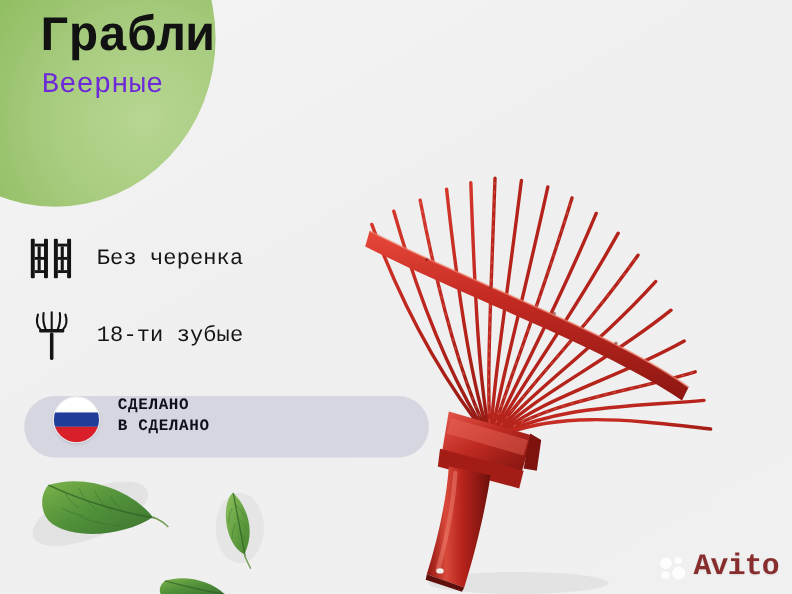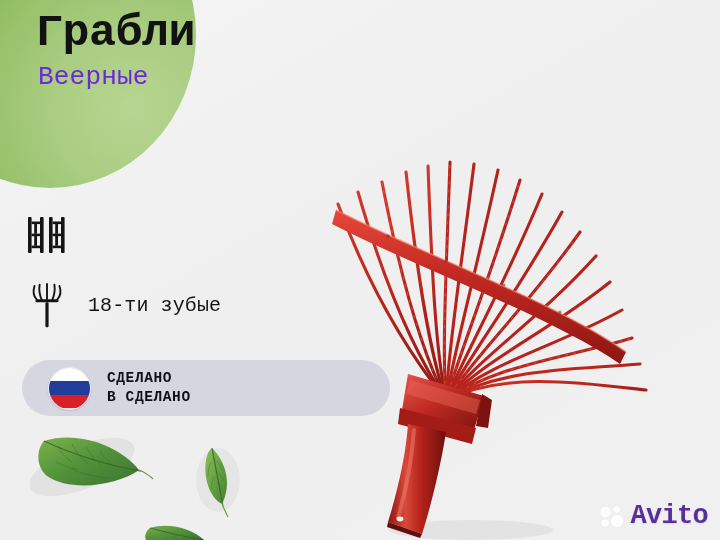--- a/index.html
+++ b/index.html
@@ -92,21 +92,21 @@
   
   .madein {
     position: absolute;
     left: 22px;
     top: 360px;
     width: 368px;
     height: 56px;
     border-radius: 28px;
     background: #d6d6e1;
     display: flex;
-    align-items: center;
+    align-items: flex-start;
     padding-left: 26px;
     box-sizing: border-box;
     gap: 16px;
   }
   .flag {
     width: 41px;
     height: 41px;
     border-radius: 50%;
     flex: none;
     overflow: hidden;
@@ -149,21 +149,21 @@
     bottom: 10px;
     display: flex;
     align-items: center;
     gap: 5px;
     opacity: .92;
   }
   .avito svg { display: block; }
   .avito-word {
     font-size: 27px;
     font-weight: bold;
-    color: #4c1d95;
+    color: #7f1d1d;
     letter-spacing: -0.7px;
     text-shadow: 0 1px 2px rgba(0,0,0,.10);
     line-height: 1;
   }
 </style>
 </head>
 <body>
 
 <div id="ad">
 
@@ -229,20 +229,21 @@
           <rect x="24" y="2" width="3.6" height="36" rx="1"></rect>
           <rect x="36" y="2" width="3.6" height="36" rx="1"></rect>
           <rect x="27.6" y="6.5" width="8.4" height="2.6"></rect>
           <rect x="27.6" y="18.6" width="8.4" height="2.6"></rect>
           <rect x="27.6" y="30.6" width="8.4" height="2.6"></rect>
           <rect x="30.2" y="9" width="2.8" height="9.8"></rect>
           <rect x="30.2" y="21" width="2.8" height="9.8"></rect>
         </g>
       </svg>
     </div>
+    <div class="feature-label">Без черенка</div>
   </div>
 
   <div class="feature feature-teeth">
     <div class="feature-ico">
       <svg width="40" height="50" viewBox="0 0 40 50" xmlns="http://www.w3.org/2000/svg">
         <g fill="none" stroke="#141414" stroke-width="1.9" stroke-linecap="round">
           <path d="M7.5 6 C5.6 12 6.6 16.5 9.8 19.6"></path>
           <path d="M12.6 4.6 C11.8 10.4 12.6 15 14.6 19.6"></path>
           <path d="M20 4 L20 19.6"></path>
           <path d="M27.4 4.6 C28.2 10.4 27.4 15 25.4 19.6"></path>

